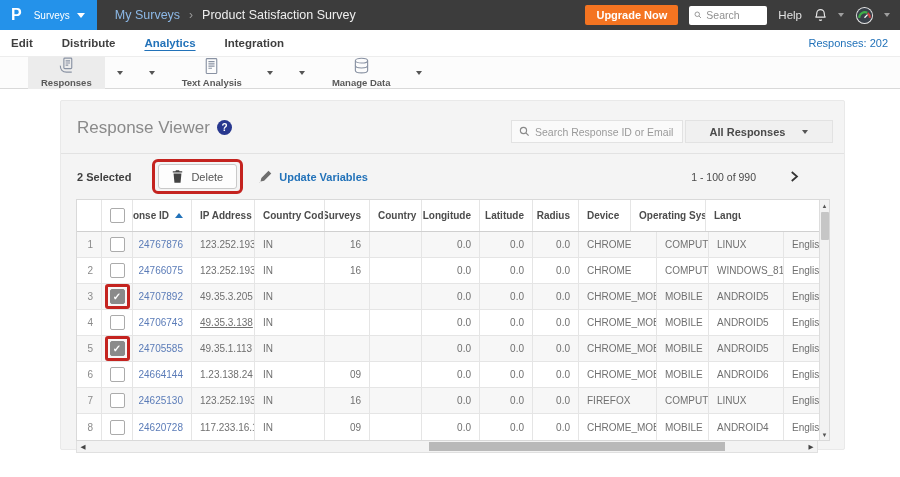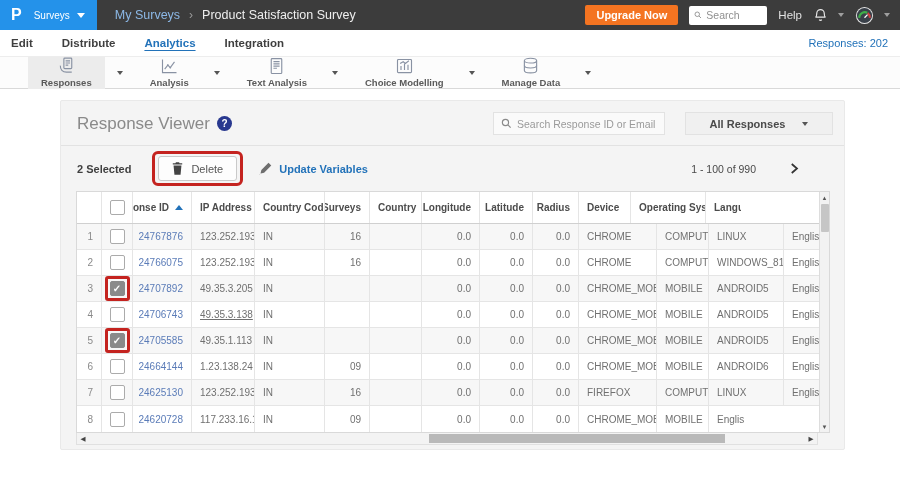--- a/index.html
+++ b/index.html
@@ -40,21 +40,21 @@
   .tb-tab.selected { background:#ececec; }
   .tb-tab svg { display:block; }
   .tb-label { font-size:9.5px; color:#5a5a5a; margin-top:0px; white-space:nowrap; }
   .tb-caret { margin:0 14px 0 12px; cursor:pointer; }
 
   
   .panel { position:absolute; left:60px; top:100px; width:785px; height:350px; background:#f4f4f4; border:1px solid #e9e9e9; border-radius:2px; }
   .panel-head { display:flex; align-items:center; padding:11px 11px 10px 16px; }
   .panel-title { font-size:17px; color:#8a8a8a; }
   .help-circle { width:15px; height:15px; border-radius:50%; background:#28388f; color:#fff; font-size:10px; font-weight:700; display:inline-flex; align-items:center; justify-content:center; margin-left:7px; cursor:pointer; }
-  .head-right { margin-left:auto; display:flex; align-items:center; gap:20px; }
+  .head-right { margin-left:auto; display:flex; align-items:center; gap:2px;margin-top:8px; }
   .viewer-search { width:172px; height:23px; background:#fafafa; border:1px solid #e2e2e2; display:flex; align-items:center; padding:0 7px; }
   .viewer-search input { border:none; outline:none; background:transparent; width:140px; margin-left:5px; font-size:10.5px; font-family:"Liberation Sans",sans-serif; color:#555; }
   .viewer-search input::placeholder { color:#9a9a9a; }
   .filter-dd { width:148px; height:23px; background:#f0f0f0; border:1px solid #e2e2e2; display:flex; align-items:center; justify-content:center; gap:10px; cursor:pointer; }
   .filter-dd .label { font-size:11px; font-weight:700; color:#4a4a4a; }
   .panel-divider { height:1px; background:#e2e2e2; }
 
   .action-row { height:45px; display:flex; align-items:center; padding:0 44px 0 16px;justify-content:center; }
   .sel-label { font-size:11px; font-weight:700; color:#3f3f3f; }
   .delete-anno { border:3px solid #c4231f; border-radius:6px; padding:2px 3px; margin-left:21px; display:inline-block; }
@@ -156,56 +156,35 @@
             <rect x="9" y="2.5" width="9" height="12" rx="1"></rect>
             <path d="M11 5.5h5M11 8h5M11 10.5h3"></path>
             <path d="M5 11c-.4 4.5 2.5 7.5 7 7.5h6"></path>
           </svg>
         </span>
         <span class="tb-label">Responses</span>
       </div>
       <span class="caret sm dark tb-caret"></span>
     </div>
     <div class="tb-group">
-      <div class="tb-tab">
-        <span>
-          <svg width="21" height="21" viewBox="0 0 24 24" fill="none" stroke="#8992a3" stroke-width="1.3">
-            <path d="M4 4v15h16"></path>
-            <path d="M6.5 15l3.6-4.6 2.8 2.8 4.8-6.4"></path>
-            <circle cx="10.1" cy="10.4" r="1" fill="#8992a3" stroke="none"></circle>
-            <circle cx="12.9" cy="13.2" r="1" fill="#8992a3" stroke="none"></circle>
-          </svg>
-        </span>
-        <span class="tb-label">Analysis</span>
-      </div>
       <span class="caret sm dark tb-caret"></span>
     </div>
     <div class="tb-group">
       <div class="tb-tab">
         <span>
           <svg width="21" height="21" viewBox="0 0 24 24" fill="none" stroke="#8992a3" stroke-width="1.3">
             <rect x="6" y="3" width="12" height="17" rx="1"></rect>
             <path d="M8.5 6.5h7M8.5 9h7M8.5 11.5h7M8.5 14h4"></path>
           </svg>
         </span>
         <span class="tb-label">Text Analysis</span>
       </div>
       <span class="caret sm dark tb-caret"></span>
     </div>
     <div class="tb-group">
-      <div class="tb-tab">
-        <span>
-          <svg width="21" height="21" viewBox="0 0 24 24" fill="none" stroke="#8992a3" stroke-width="1.3">
-            <rect x="4" y="4" width="16" height="15" rx="1"></rect>
-            <path d="M8 16v-4.5M12 16V8.5M16 16v-6"></path>
-            <path d="M7 8.5l3.5-2 2.5 2 4-3"></path>
-          </svg>
-        </span>
-        <span class="tb-label">Choice Modelling</span>
-      </div>
       <span class="caret sm dark tb-caret"></span>
     </div>
     <div class="tb-group">
       <div class="tb-tab">
         <span>
           <svg width="21" height="21" viewBox="0 0 24 24" fill="none" stroke="#8992a3" stroke-width="1.3">
             <ellipse cx="12" cy="5.3" rx="7" ry="2.7"></ellipse>
             <path d="M5 5.3v11.2c0 1.5 3.1 2.8 7 2.8s7-1.3 7-2.8V5.3"></path>
             <path d="M5 10.9c0 1.5 3.1 2.8 7 2.8s7-1.3 7-2.8"></path>
           </svg>
@@ -474,20 +453,21 @@
               </div>
               <div class="cell" style="width: 63px;">117.233.16.177</div>
               <div class="cell" style="width: 70px;">IN</div>
               <div class="cell a-right" style="width: 45px;">09</div>
               <div class="cell" style="width: 52px;"></div>
               <div class="cell a-right" style="width: 58px;">0.0</div>
               <div class="cell a-right" style="width: 53px;">0.0</div>
               <div class="cell a-right" style="width: 46px;">0.0</div>
               <div class="cell" style="width: 78px;">CHROME_MOBILE</div>
               <div class="cell" style="width: 52px;">MOBILE</div>
+              <div class="cell" style="width: 75px;">ANDROID4</div>
               <div class="cell last" style="width: 35px;">English</div>
             </div>
           </div>
       </div>
       <div class="vscroll">
         <span class="vs-arrow">▲</span>
         <span class="vs-thumb"></span>
         <span class="vs-fill"></span>
         <span class="vs-arrow">▼</span>
       </div>

